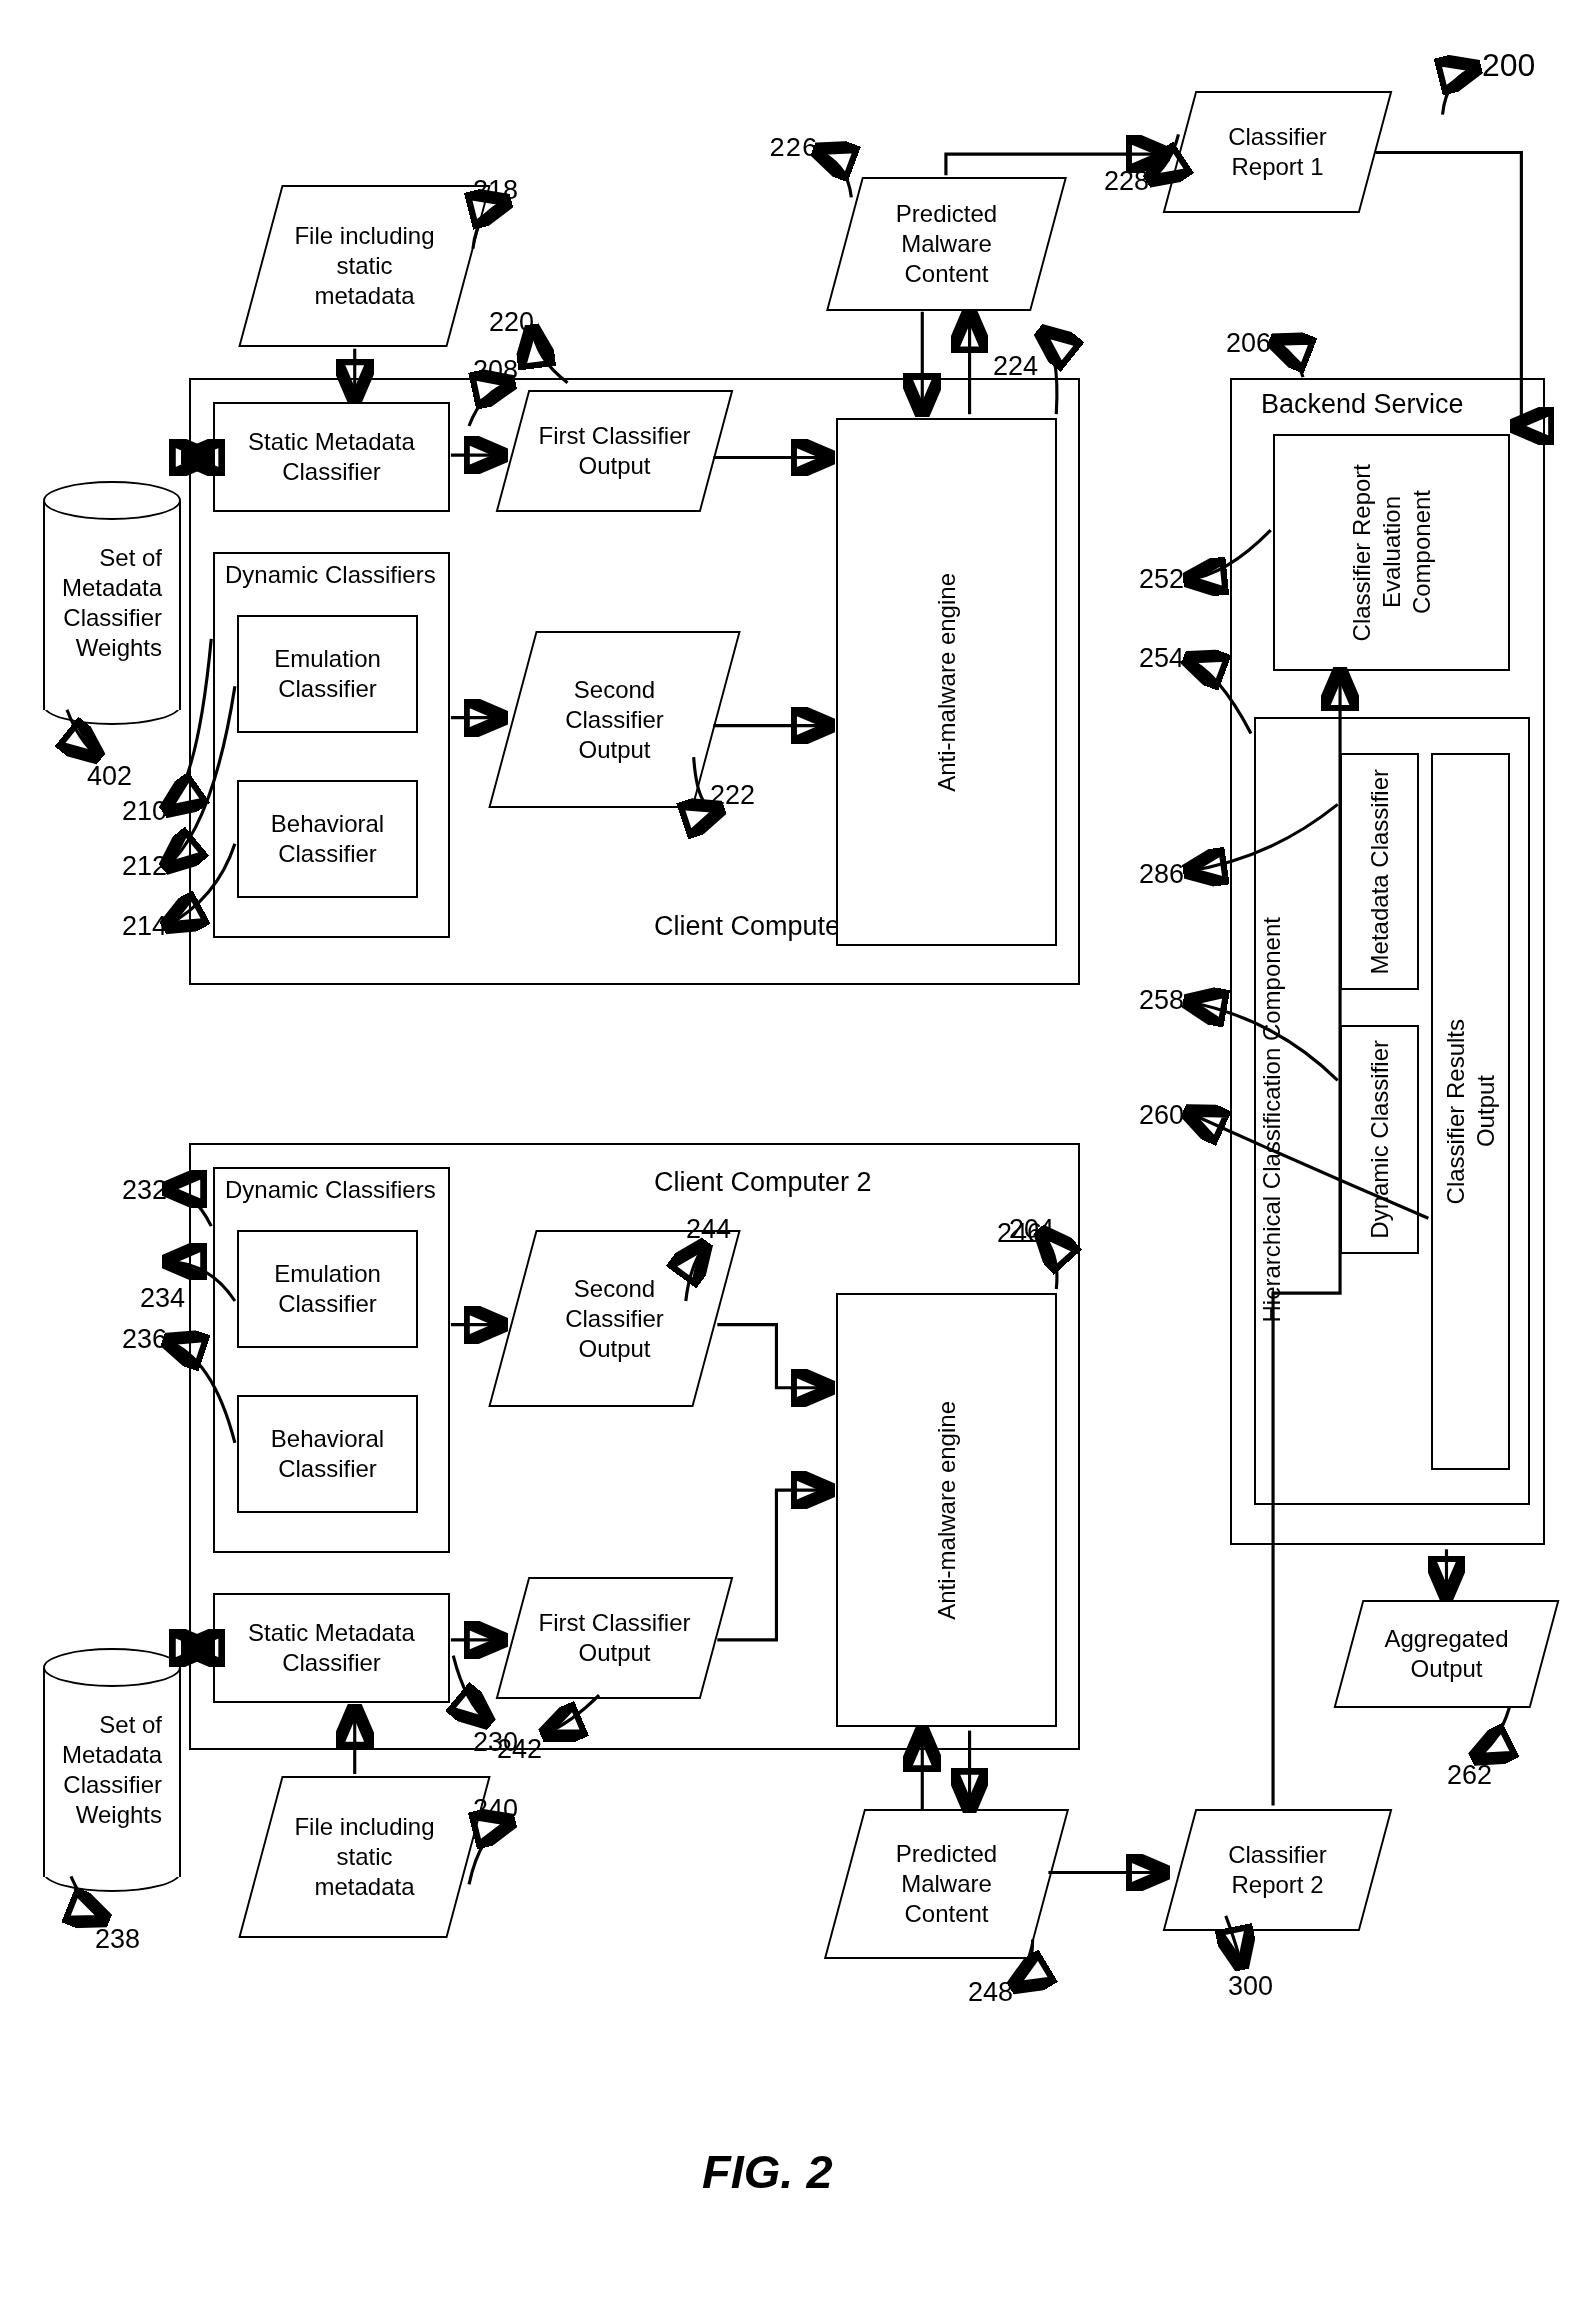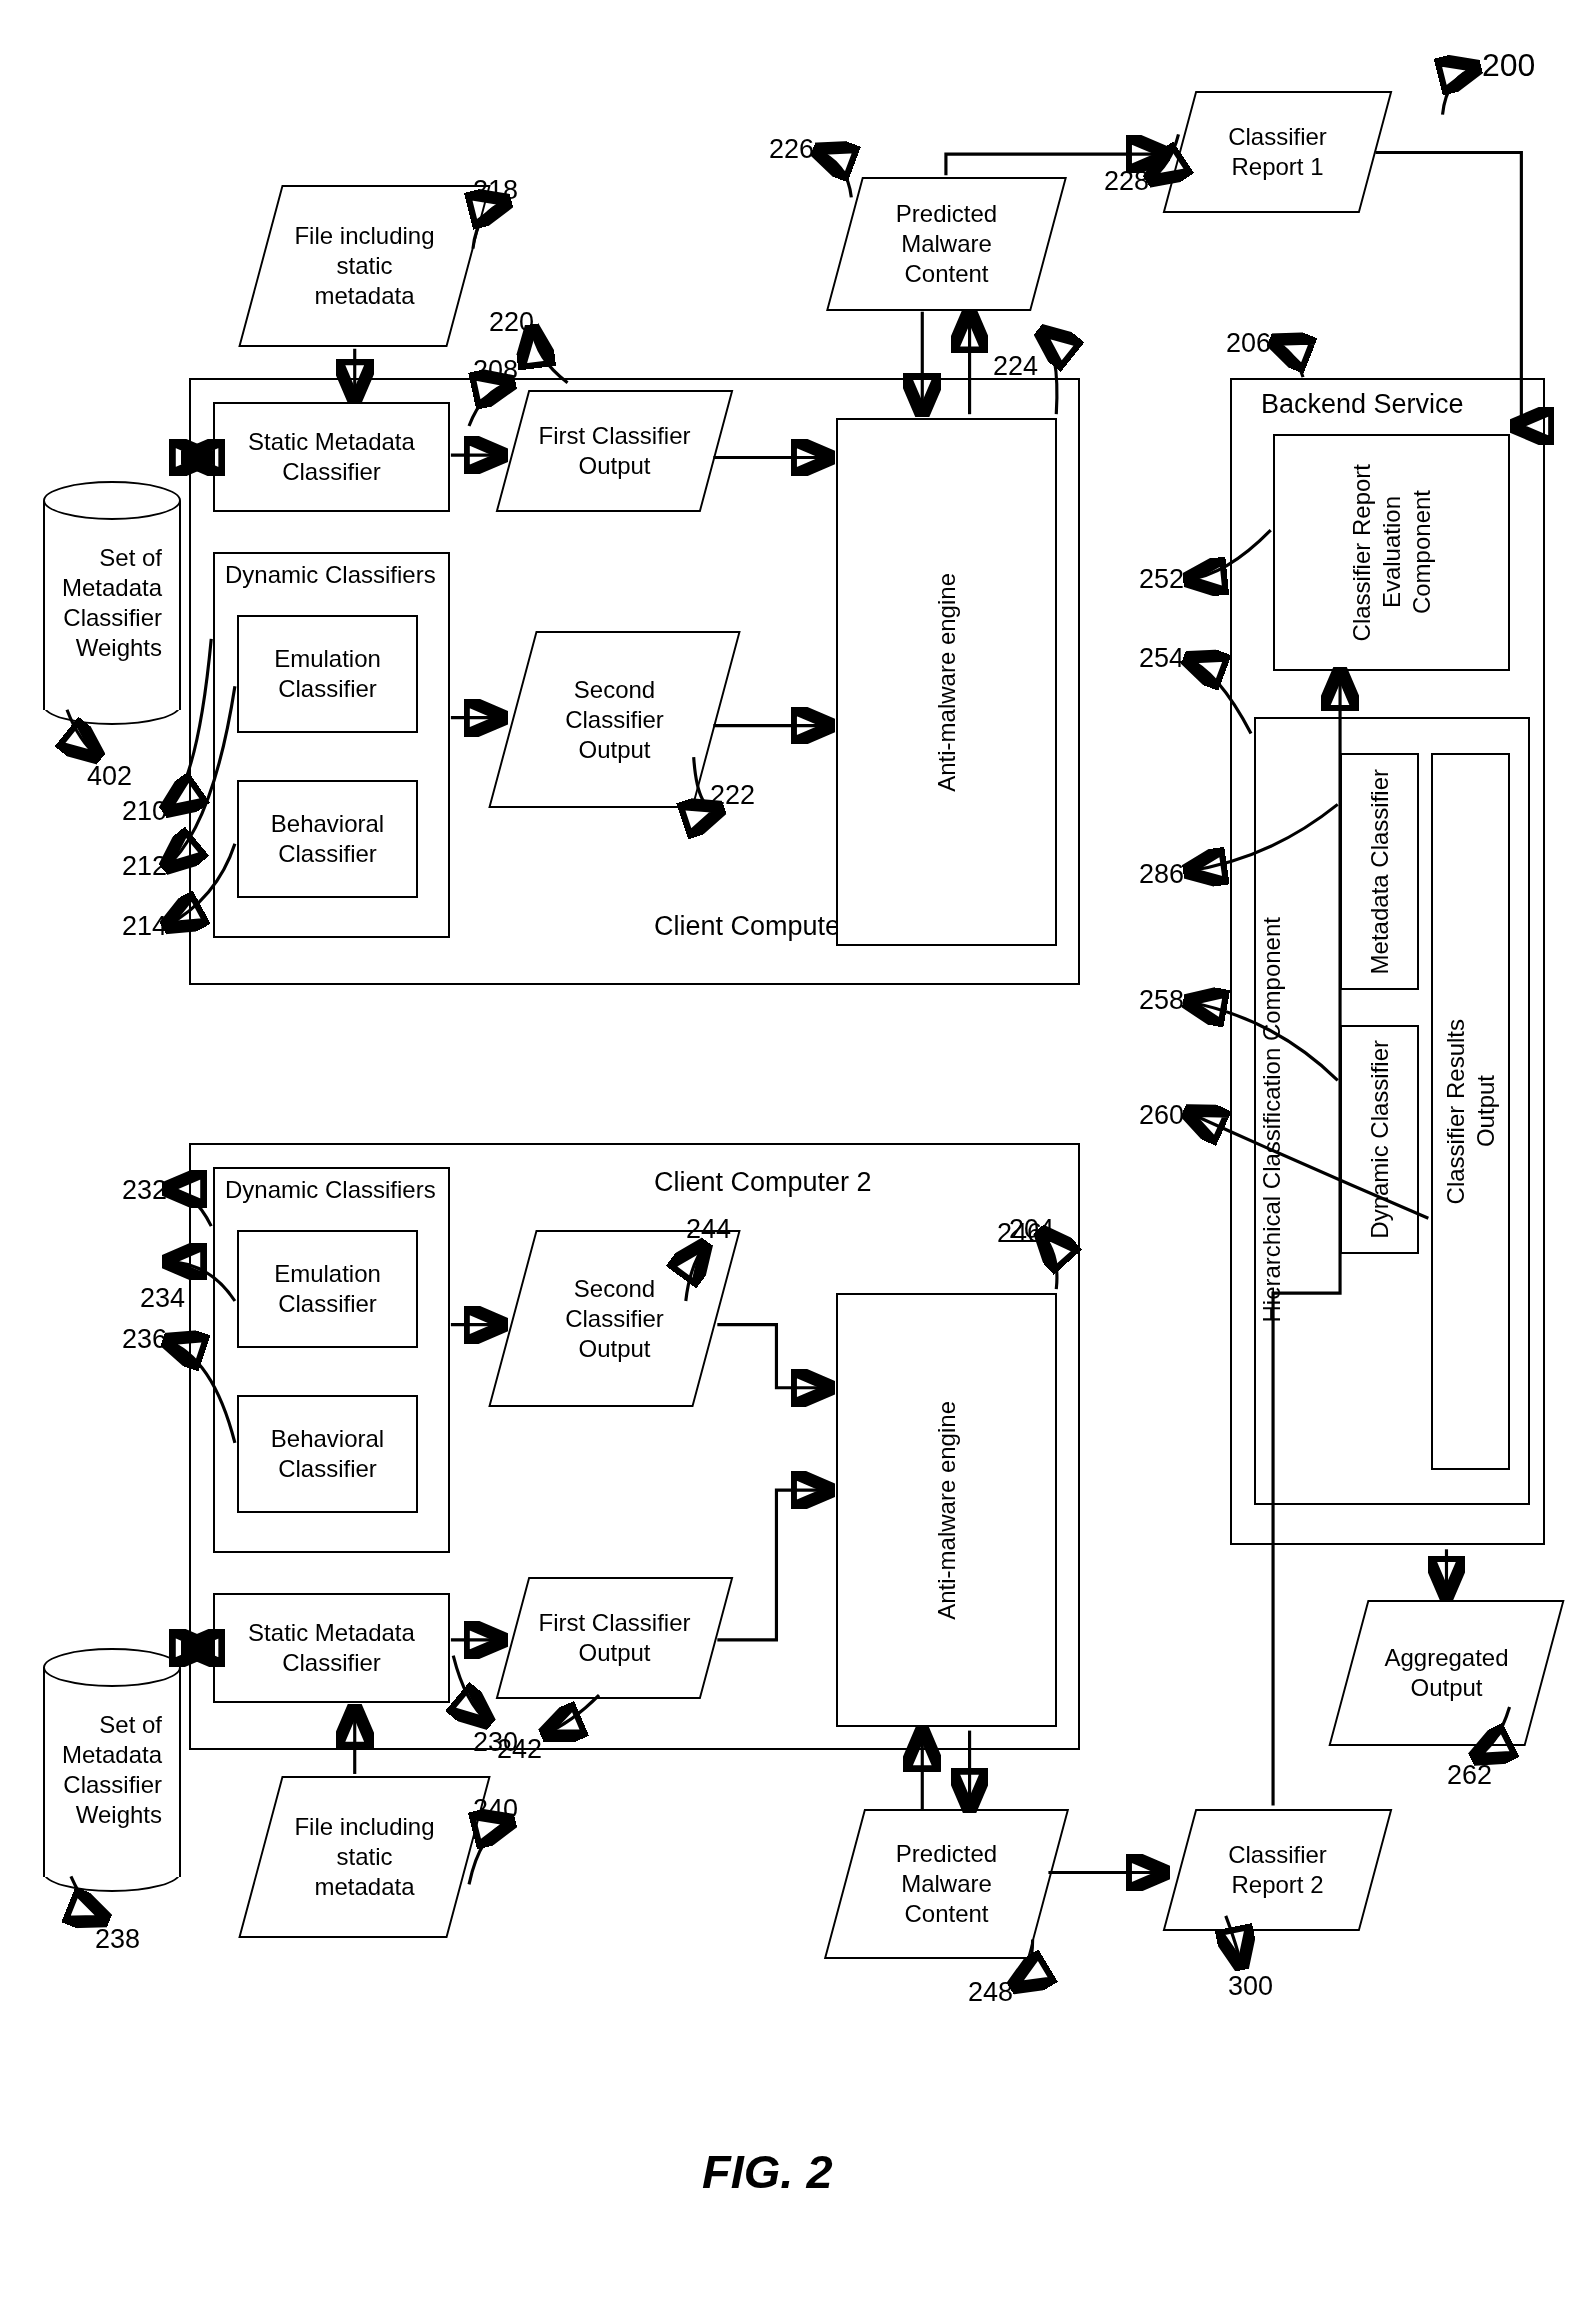--- a/index.html
+++ b/index.html
@@ -297,38 +297,38 @@
 
   <div class="box" style="left:1340px; top:1025px; width:79px; height:229px;">
     <span class="vertical-text">Dynamic Classifier</span>
   </div>
 
   <div class="box" style="left:1431px; top:753px; width:79px; height:717px;">
     <span class="vertical-text" style="white-space:pre-line;">Classifier Results
 Output</span>
   </div>
 
-  <div class="para" style="left:1348px; top:1600px; width:197px; height:146px;">
+  <div class="para" style="left:1348px; top:1600px; width:197px; height:108px;">
     <div class="shape"></div>
     <div class="txt" style="white-space:pre-line;">Aggregated
 Output</div>
   </div>
 
   <div class="fig-label" style="left:702px; top:2144px;">FIG. 2</div>
 
   <div class="big-label" style="left:473px; top:175px;">218</div>
   <div class="big-label" style="left:473px; top:355px;">208</div>
   <div class="big-label" style="left:489px; top:307px;">220</div>
   <div class="big-label" style="left:122px; top:796px;">210</div>
   <div class="big-label" style="left:122px; top:851px;">212</div>
   <div class="big-label" style="left:122px; top:911px;">214</div>
   <div class="big-label" style="left:87px; top:761px;">402</div>
   <div class="big-label" style="left:710px; top:780px;">222</div>
   <div class="big-label" style="left:993px; top:319px;margin-top:32px;">224</div>
-  <div class="big-label" style="left:769px; top:134px;">226</div>
+  <div class="big-label" style="left:769px; top:134px;font-family:Liberation Mono, monospace;">226</div>
   <div class="big-label" style="left:1104px; top:166px;">228</div>
 
   <div class="big-label" style="left:122px; top:1175px;">232</div>
   <div class="big-label" style="left:140px; top:1246px;margin-top:37px;">234</div>
   <div class="big-label" style="left:122px; top:1324px;">236</div>
   <div class="big-label" style="left:95px; top:1924px;">238</div>
   <div class="big-label" style="left:473px; top:1794px;">240</div>
   <div class="big-label" style="left:497px; top:1734px;">242</div>
   <div class="big-label" style="left:686px; top:1214px;">244</div>
   <div class="big-label" style="left:997px; top:1218px;">246</div>

